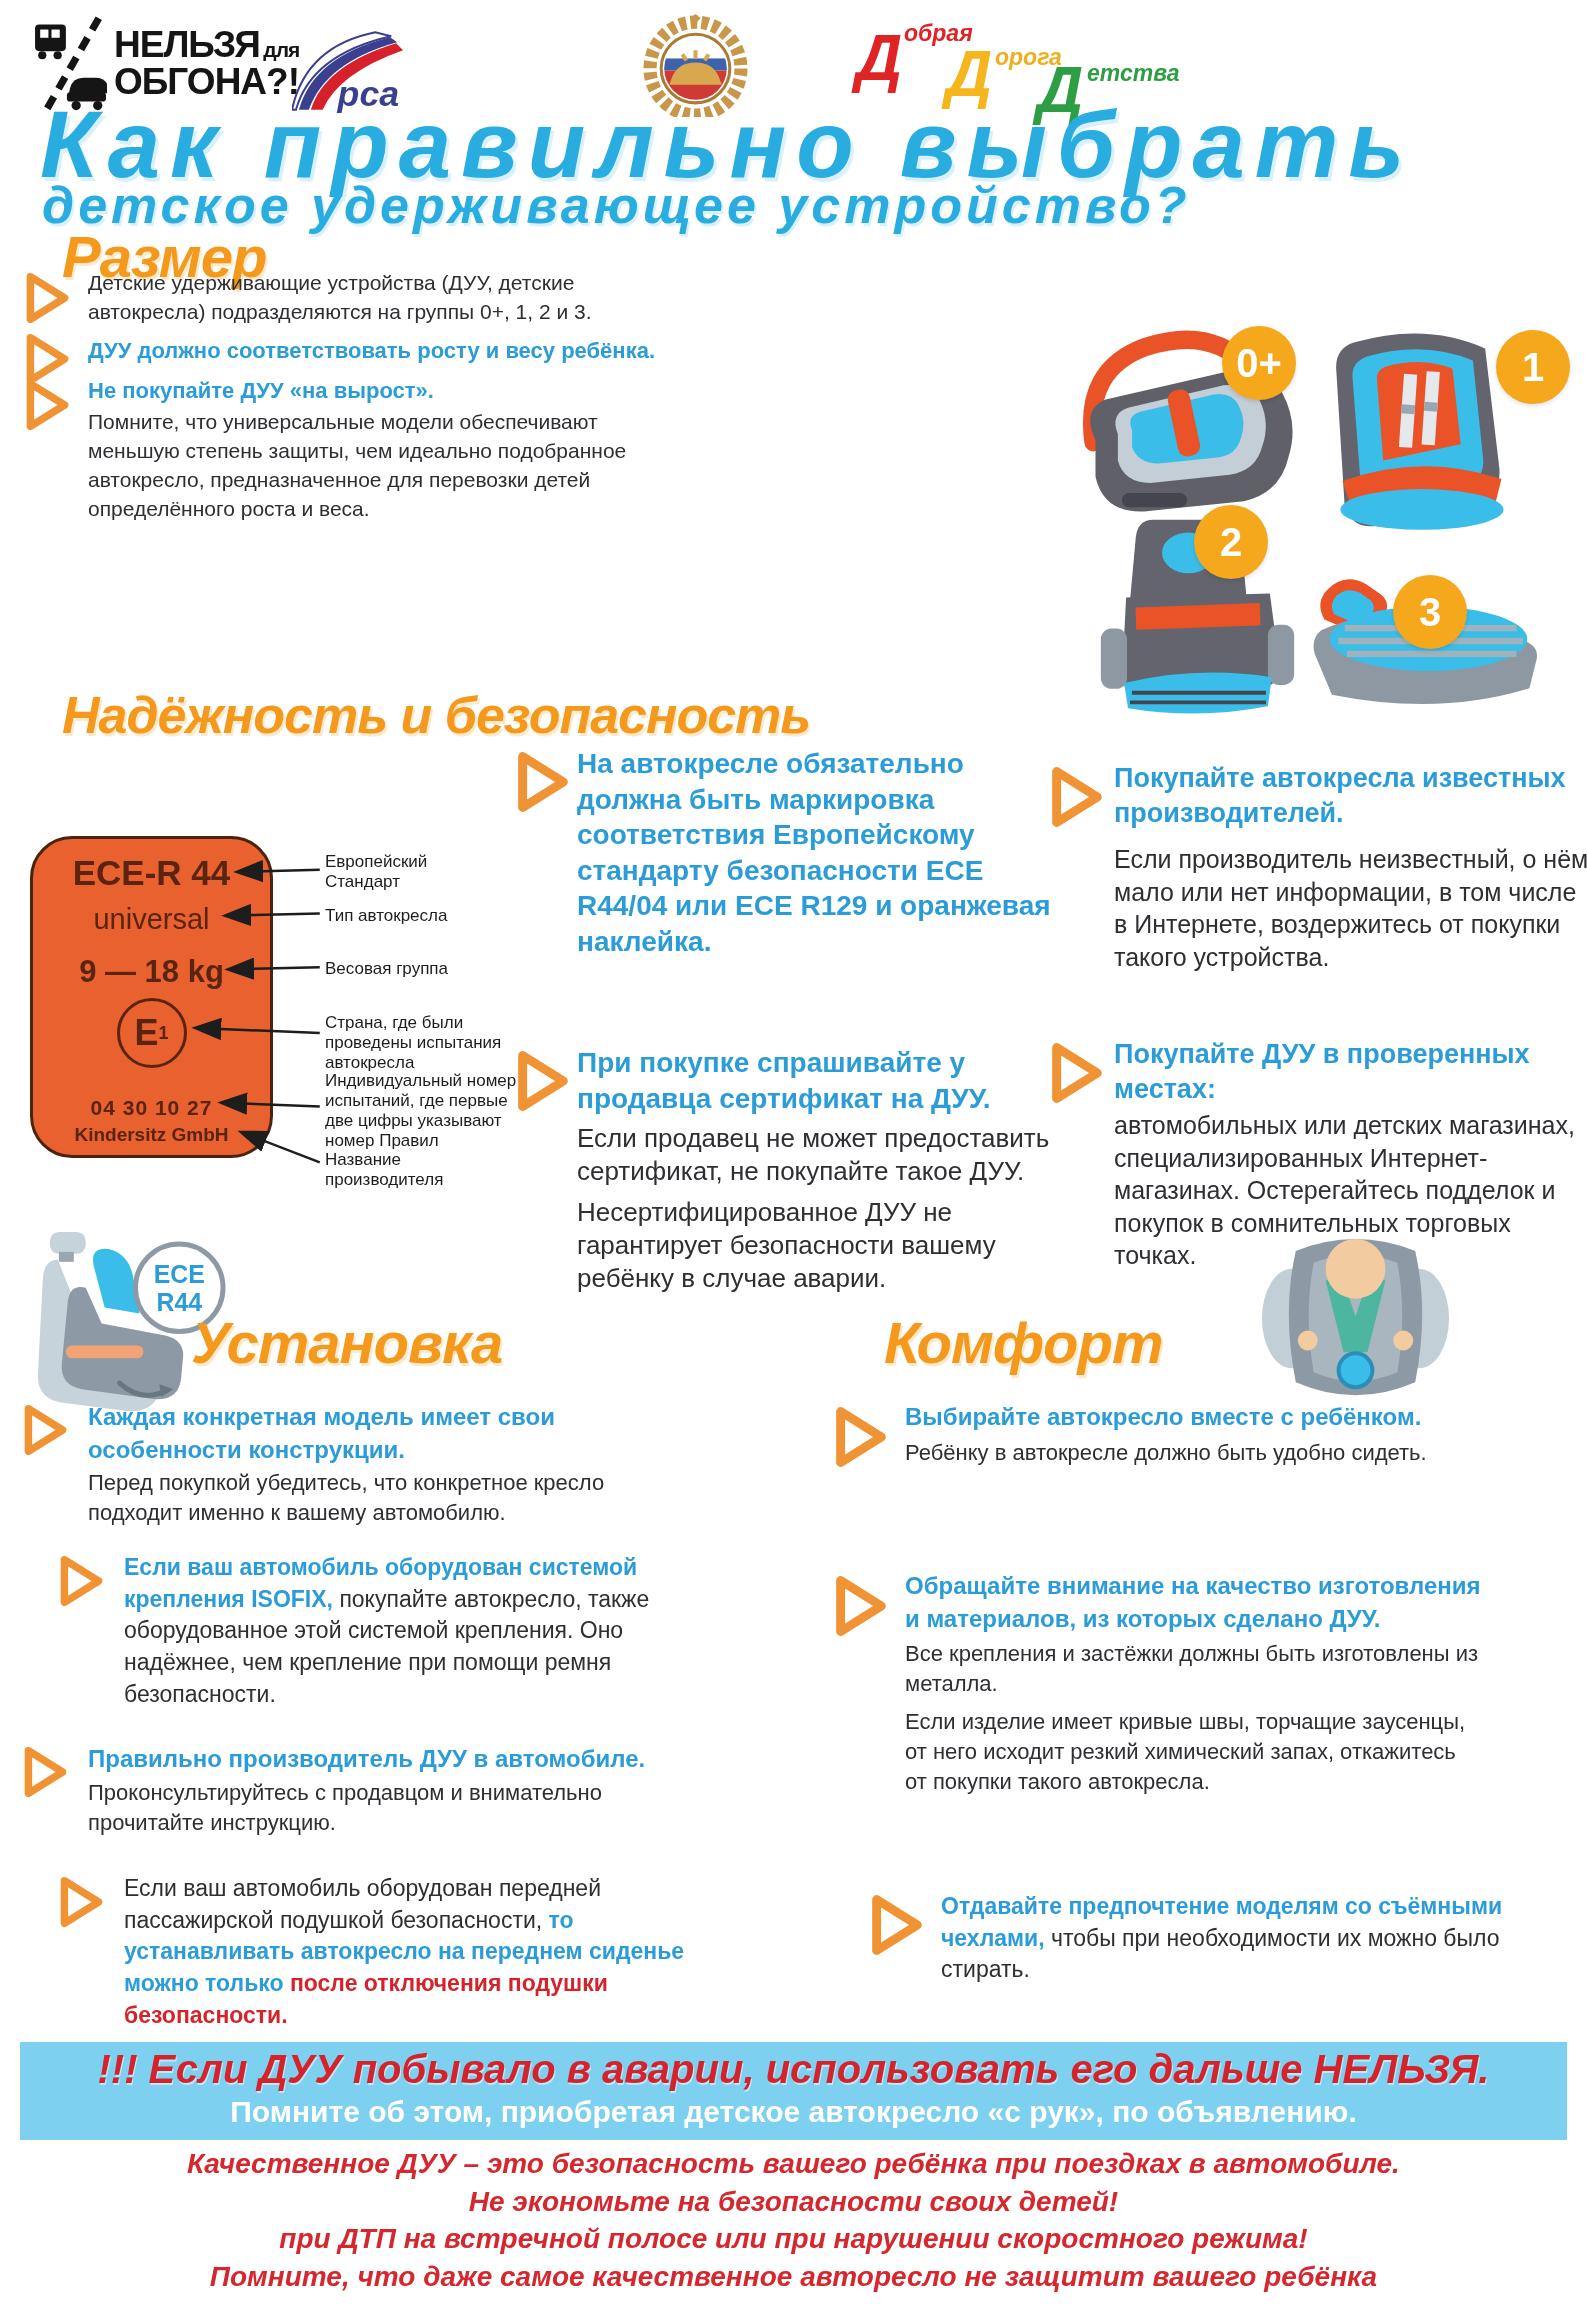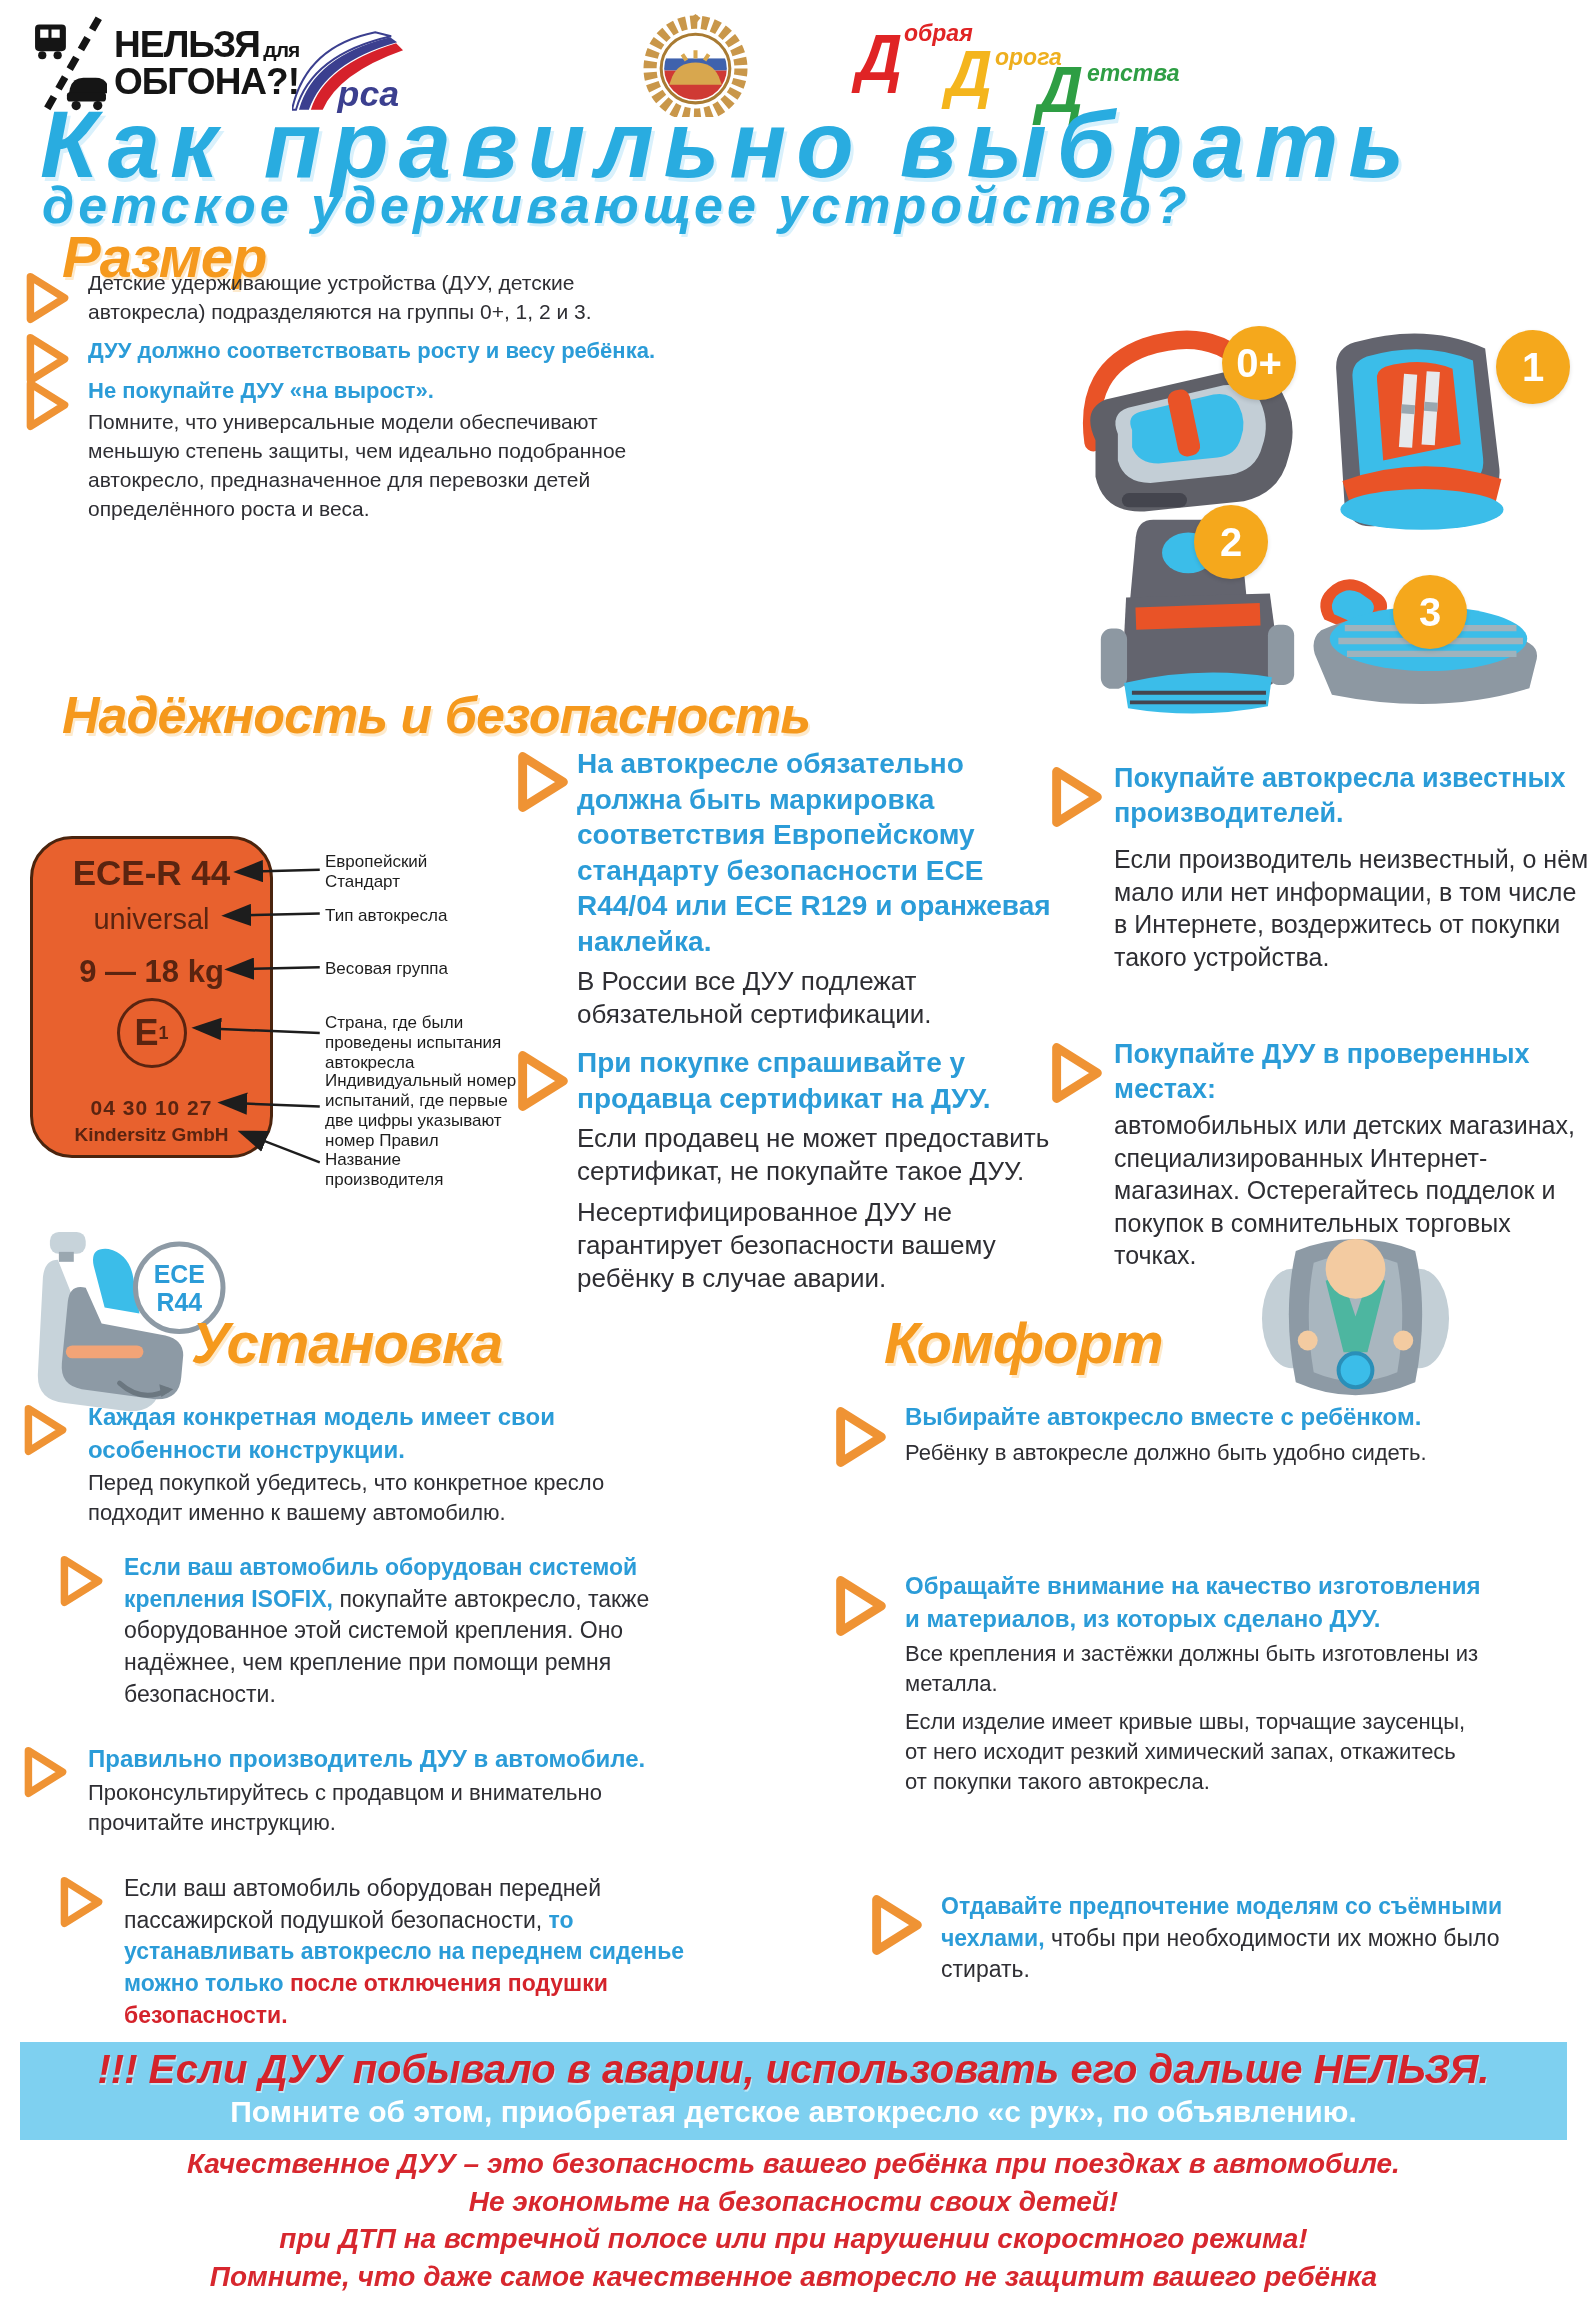--- a/index.html
+++ b/index.html
@@ -253,21 +253,20 @@
     <div class="ann" style="top:187px;width:194px;">Страна, где были проведены испытания автокресла</div>
     <div class="ann" style="top:245px;width:204px;">Индивидуальный номер испытаний, где первые две цифры указывают номер Правил</div>
     <div class="ann" style="top:324px;width:139px;">Название производителя</div>
   </div>
 
   <div class="bullet col-mid" style="left:577px;top:746px;">
     <svg class="tri tri-lg" style="left:-62px;top:4px;" viewBox="0 0 44 50">
         <path d="M6 5 L38 25 L6 45 Z"></path>
       </svg>
     <p class="lead" style="margin-bottom:6px;">На автокресле обязательно должна быть маркировка соответствия Европейскому стандарту безопасности ECE R44/04 или ECE R129 и оранжевая наклейка.</p>
-    <p class="blk">В России все ДУУ подлежат обязательной сертификации.</p>
   </div>
   <div class="bullet col-mid" style="left:577px;top:1045px;">
     <svg class="tri tri-lg" style="left:-62px;top:4px;" viewBox="0 0 44 50">
         <path d="M6 5 L38 25 L6 45 Z"></path>
       </svg>
     <p class="lead" style="margin-bottom:6px;">При покупке спрашивайте у продавца сертификат на ДУУ.</p>
     <p class="blk" style="margin-bottom:8px;">Если продавец не может предоставить сертификат, не покупайте такое ДУУ.</p>
     <p class="blk">Несертифицированное ДУУ не гарантирует безопасности вашему ребёнку в случае аварии.</p>
   </div>
 

